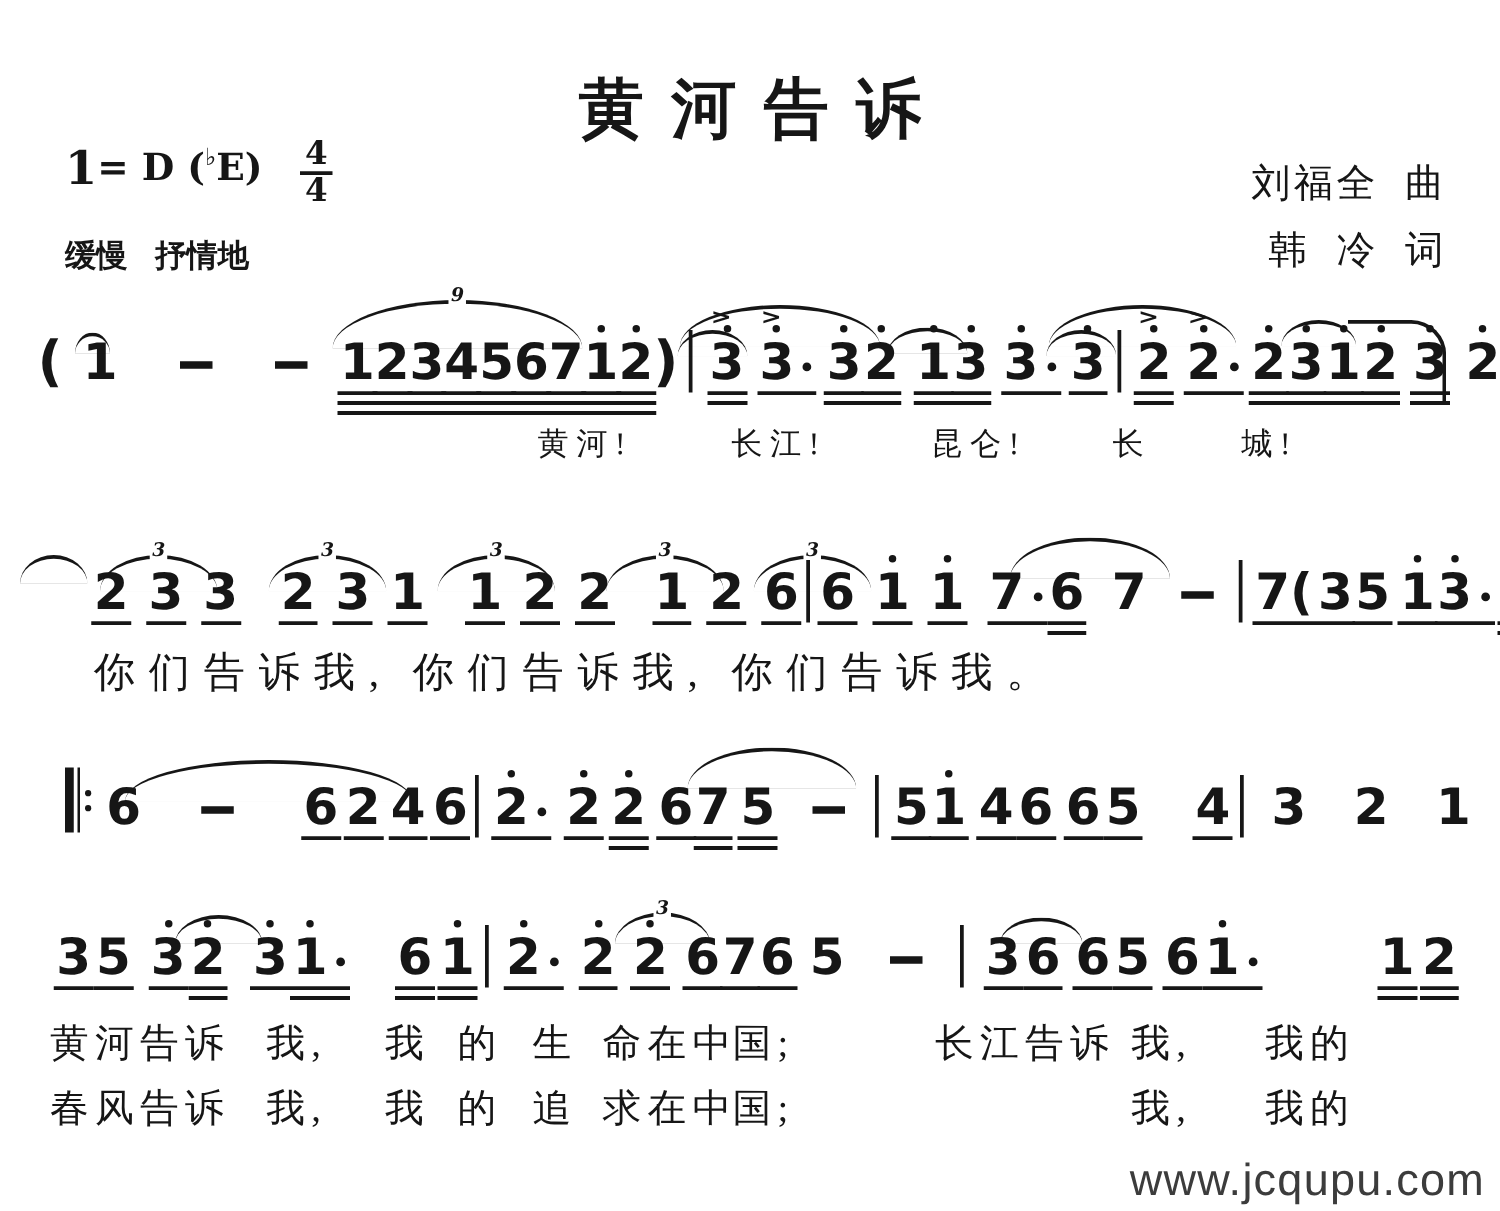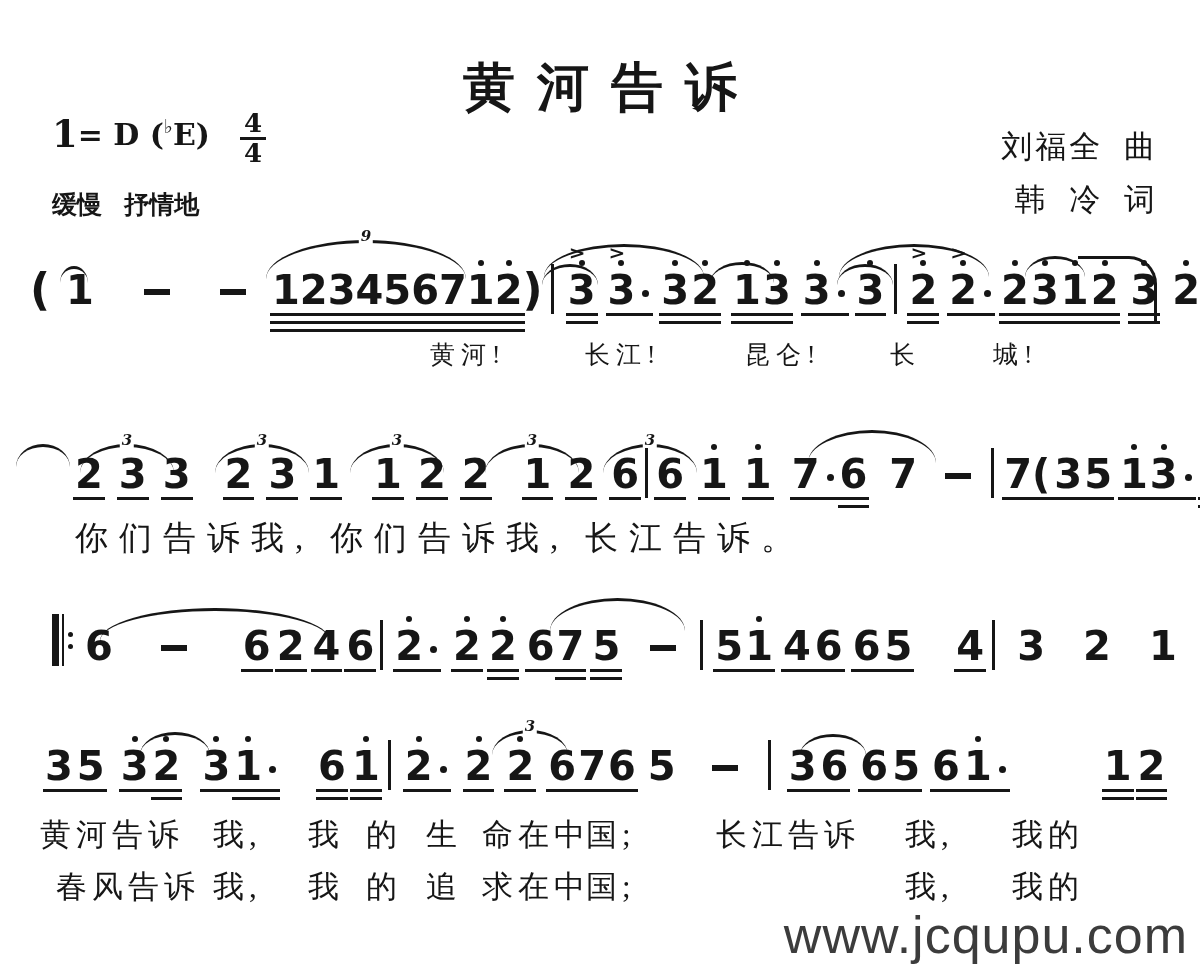--- a/index.html
+++ b/index.html
@@ -49,21 +49,21 @@
             padding:0 2px;line-height:1;}
   .arc.corner{border-radius:0 28px 0 0;border-right:3px solid var(--ink);}
   
   .lyrow{position:absolute;left:0;top:0;width:100%;height:40px;}
   .lyrow span{position:absolute;white-space:nowrap;}
   .ly-r1 span{font-size:25px;letter-spacing:6px;}
   .ly-r2 span{font-size:33px;letter-spacing:11px;}
   .ly-r34 span{font-size:31px;letter-spacing:5px;}
   
   .wm{position:absolute;right:12px;bottom:4px;font-family:"Liberation Sans", sans-serif;
-      font-size:52px;color:var(--wm);letter-spacing:1px;}
+      font-size:36px;color:var(--wm);letter-spacing:1px;}
 </style>
 </head>
 <body>
 
 <div class="page">
 
   <h1 class="title">黄河告诉</h1>
 
   <div class="keysig">
     <span class="big1">1</span><span>=</span>&nbsp;<span>D</span>&nbsp;
@@ -751,36 +751,36 @@
       <div class="lyrow ly-r1" style="top: 338px;">
         <span style="left: 430px;">黄河!</span>
         <span style="left: 585px;">长江!</span>
         <span style="left: 745px;">昆仑!</span>
         <span style="left: 890px;">长</span>
         <span style="left: 993px;">城!</span>
       </div>
       <div class="lyrow ly-r2" style="top: 516px;">
         <span style="left: 75px;">你们告诉我,</span>
         <span style="left: 330px;">你们告诉我,</span>
-        <span style="left: 585px;">长江告诉。</span>
+        <span style="left: 585px;">你们告诉我。</span>
       </div>
       <div class="lyrow ly-r34" style="top: 814px;">
         <span style="left: 40px;">黄河告诉</span>
         <span style="left: 213px;">我,</span>
         <span style="left: 308px;">我</span>
         <span style="left: 366px;">的</span>
         <span style="left: 426px;">生</span>
         <span style="left: 482px;">命在中</span>
         <span style="left: 586px;">国;</span>
-        <span style="left: 716px;">长江告诉</span>
+        <span style="left: 748px;">长江告诉</span>
         <span style="left: 905px;">我,</span>
         <span style="left: 1012px;">我的</span>
       </div>
       <div class="lyrow ly-r34" style="top: 866px;">
-        <span style="left: 56px;">春风告诉</span>
+        <span style="left: 40px;">春风告诉</span>
         <span style="left: 213px;">我,</span>
         <span style="left: 308px;">我</span>
         <span style="left: 366px;">的</span>
         <span style="left: 426px;">追</span>
         <span style="left: 482px;">求在中</span>
         <span style="left: 586px;">国;</span>
         <span style="left: 905px;">我,</span>
         <span style="left: 1012px;">我的</span>
       </div>
     </div>

